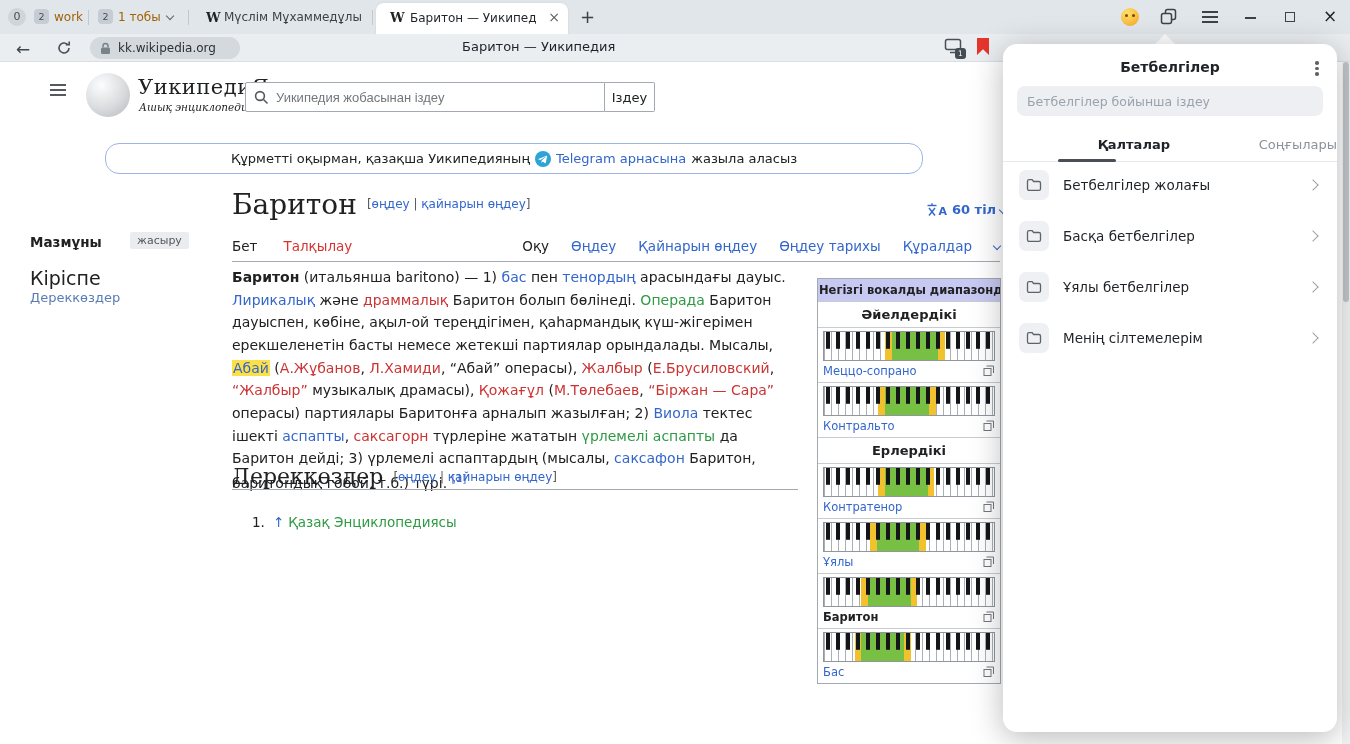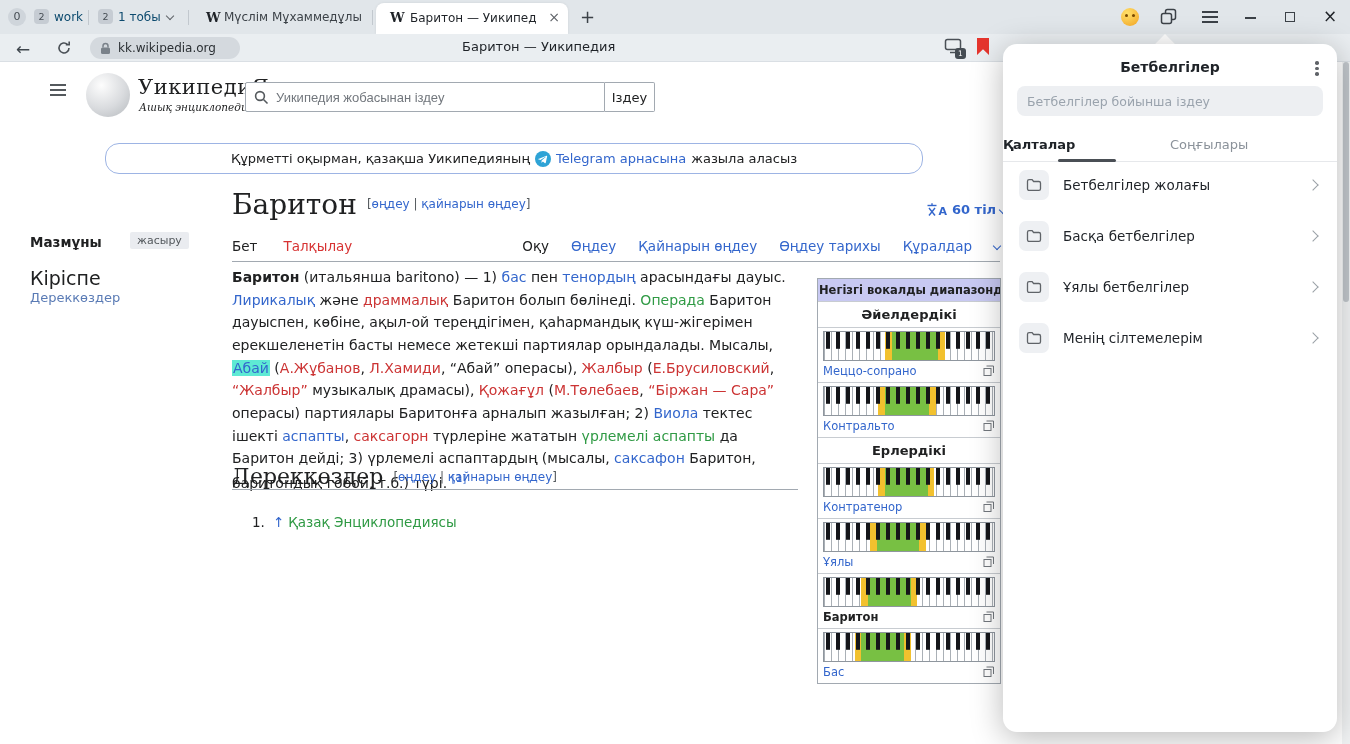--- a/index.html
+++ b/index.html
@@ -5,21 +5,21 @@
   *{box-sizing:border-box;margin:0;padding:0}
   html,body{width:1350px;height:744px;overflow:hidden}
   body{font-family:"DejaVu Sans","Liberation Sans",sans-serif;background:#fff;position:relative;color:#202122}
   .abs{position:absolute}
 
   
   #tabbar{position:absolute;top:0;left:0;width:1350px;height:34px;background:#e1e6ea}
   #toolbar{position:absolute;top:34px;left:0;width:1350px;height:28px;background:#eaeef1;border-bottom:1px solid #dadfe4}
   .tc{left:8px;top:8px;width:18px;height:18px;border-radius:50%;background:#cfd5db;color:#454c53;font-size:11px;line-height:18px;text-align:center}
   .gbadge{width:15px;height:15px;background:#c6ccd3;border-radius:4px;font-size:9.5px;line-height:15px;text-align:center;color:#454c53}
-  .glabel{font-size:12px;color:#0c4a6e;line-height:16px}
+  .glabel{font-size:12px;color:#a16207;line-height:16px}
   .vsep{width:1px;height:15px;background:#c2c8ce;top:10px}
   .tab-inactive{left:198px;top:5px;width:172px;height:26px}
   .tab-inactive .tlabel{position:absolute;left:26px;top:5px;width:138px;font-size:12px;color:#3c4248;white-space:nowrap;overflow:hidden}
   .favicon{font-family:"DejaVu Serif","Liberation Serif",serif;font-weight:700;font-size:13px;color:#1f2328}
   .tab-active{left:376px;top:3px;width:192px;height:31px;background:#fff;border-radius:8px 8px 0 0;box-shadow:0 0 3px rgba(0,0,0,.08)}
   .tab-active .tlabel{position:absolute;left:34px;top:8px;width:126px;font-size:12px;color:#1f2328;white-space:nowrap;overflow:hidden}
   .tab-close{position:absolute;right:8px;top:6px;font-size:14px;color:#5f6368;cursor:default}
   .newtab{left:580px;top:5px;font-size:18px;color:#3c4248;line-height:24px}
   .smiley{left:1121px;top:8px;width:18px;height:18px;border-radius:50%;background:radial-gradient(circle at 35% 30%,#ffe06a,#f5a623)}
   .smiley::before{content:"";position:absolute;left:4px;top:6px;width:3px;height:3px;border-radius:50%;background:#7a4a00;box-shadow:7px 0 0 #7a4a00}
@@ -56,21 +56,21 @@
   .a-title{left:232px;top:126px;font-family:"DejaVu Serif","Liberation Serif",serif;font-size:28px;font-weight:400;color:#202122}
   .editlinks{font-size:12px;font-family:"DejaVu Sans","Liberation Sans",sans-serif;color:#54595d;margin-left:10px;vertical-align:6px}
   .editlinks .blue{color:#3366cc}
   .langsel{left:926px;top:140px;display:flex;align-items:center;gap:4px;color:#3366cc;font-size:13px;font-weight:700}
   .tabsrow{left:232px;top:172px;width:768px;height:28px;border-bottom:1px solid #a2a9b1;font-size:13.5px}
   .tabsrow .lt{position:absolute;left:0;top:4px;display:flex;gap:26px}
   .tabsrow .rt{position:absolute;right:0;top:4px;display:flex;gap:22px;align-items:center}
   .t-black{color:#202122}.t-red{color:#d73333}.t-blue{color:#3366cc}
   .para{left:232px;top:204px;width:566px;font-size:14px;line-height:1.62;color:#202122}
   .sg-b{font-weight:700}.sg-l{color:#3366cc}.sg-r{color:#cc3434}.sg-g{color:#2f9a44}
-  .sg-hl{color:#3366cc;background:#5eead4;padding:0 1px}
+  .sg-hl{color:#3366cc;background:#fde047;padding:0 1px}
   .sg-sup{color:#3366cc;font-size:10.5px}
   .sect{left:232px;top:402px;width:566px;border-bottom:1px solid #a2a9b1;}
   .sect .h2{display:inline;font-family:"DejaVu Serif","Liberation Serif",serif;font-size:22px;font-weight:400}
   .refline{left:252px;top:452px;font-size:13.5px}
   .refline .num{color:#202122;margin-right:8px}
   .refline .up{color:#3366cc;margin-right:4px}
   .refline .grn{color:#2f9a44}
 
   
   .infobox{left:817px;top:216px;width:184px;border:1px solid #a2a9b1;background:#fff;font-size:12px}
@@ -96,21 +96,21 @@
   
   .notch{left:1158px;top:37px;width:14px;height:14px;background:#fff;transform:rotate(45deg);z-index:49}
   .panel{left:1003px;top:44px;width:334px;height:688px;background:#fff;border-radius:14px;box-shadow:0 6px 32px rgba(0,0,0,.28);z-index:50}
   .p-title{position:absolute;left:0;right:0;top:15px;text-align:center;font-size:14px;font-weight:700;color:#1f2328}
   .kebab{position:absolute;right:18px;top:15px;width:4px}
   .kebab i{display:block;width:3.5px;height:3.5px;border-radius:50%;background:#5f6368;margin:2px 0}
   .p-search{position:absolute;left:14px;top:42px;width:306px;height:30px;background:#edeff2;border-radius:8px}
   .p-search input{width:100%;height:100%;border:none;outline:none;background:transparent;padding:0 10px;font-size:12.5px;color:#1f2328;font-family:inherit}
   .p-search input::placeholder{color:#9aa3ad}
   .p-tabs{position:absolute;left:0;top:86px;width:334px;height:32px;display:flex;border-bottom:1px solid #e6e8eb}
-  .p-tab{flex:1;text-align:left;font-size:13px;line-height:30px;position:relative;color:#8b929a}
+  .p-tab{flex:1;text-align:right;font-size:13px;line-height:30px;position:relative;color:#8b929a}
   .p-tab.active{color:#1f2328;font-weight:600}
   .p-tab.active::after{content:"";position:absolute;left:50%;bottom:-1px;transform:translateX(-50%);width:58px;height:3px;border-radius:2px;background:#4a4f55}
   .p-item{position:absolute;left:0;width:334px;height:51px}
   .p-item .ibx{position:absolute;left:16px;top:10px;width:30px;height:30px;border-radius:7px;background:#eef0f3;display:flex;align-items:center;justify-content:center}
   .p-item .lbl{position:absolute;left:60px;top:17px;font-size:13.5px;color:#1f2328}
   .chev{display:inline-block;width:8px;height:8px;border-right:1.7px solid #9aa0a6;border-bottom:1.7px solid #9aa0a6}
   .chev.right{transform:rotate(-45deg)}
   .chev.down{transform:rotate(45deg);border-color:#5f6368;width:6px;height:6px}
   .chev.bluec{border-color:#3366cc}
   .p-item .chev{position:absolute;right:20px;top:21px}

